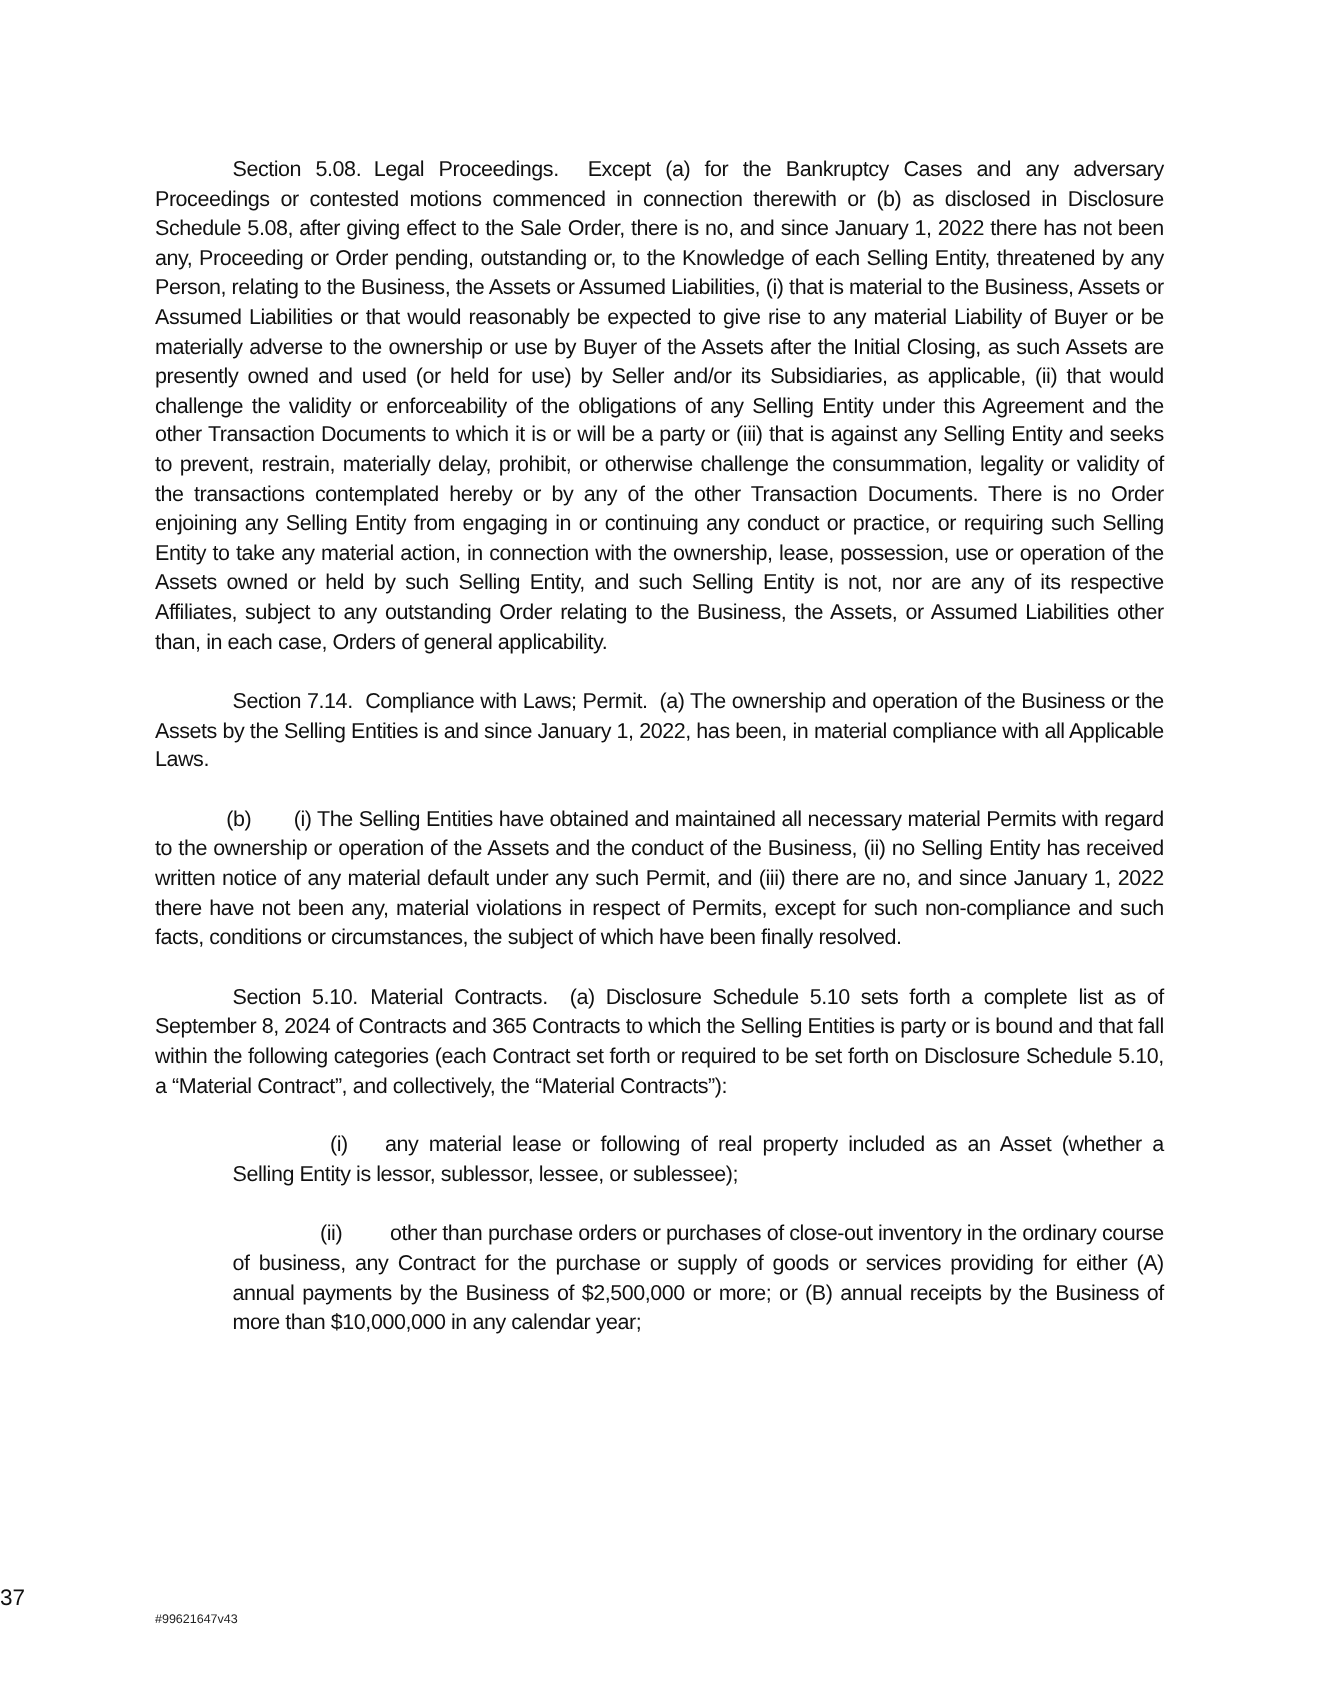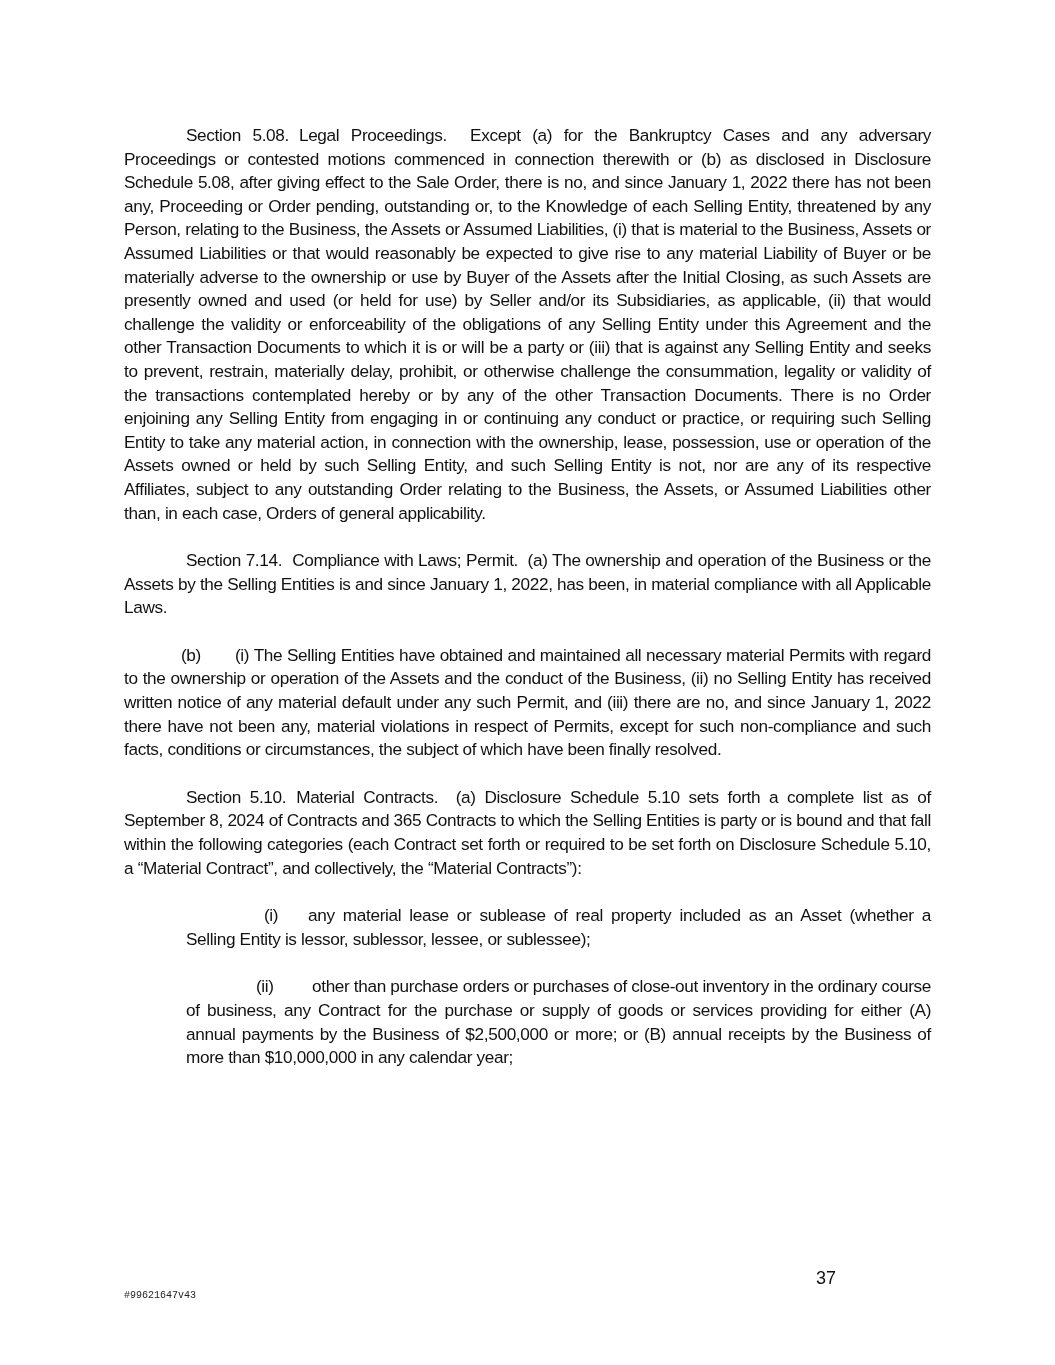--- a/index.html
+++ b/index.html
@@ -14,42 +14,42 @@
   .page p.first { margin-bottom: 23px; }
   .indent { text-indent: 62px; }
   .subpara { text-indent: 57px; }
   .item { margin-left: 62px !important; text-indent: 78px; }
   .item.ii { text-indent: 70px; }
   .tab-b { display: inline-block; width: 54px; text-indent: 0; }
   .tab-i { display: inline-block; width: 44px; text-indent: 0; }
   .tab-ii { display: inline-block; width: 56px; text-indent: 0; }
   .sec-gap { display: inline-block; width: 10px; }
   .page-number {
-    position: absolute; left: 0; width: 836px; top: 1268px; text-align: right;
+    position: absolute; left: 0; width: 836px; top: 1268px; text-align: left;
     font-family: "Liberation Sans", sans-serif; font-size: 18px; color: #111;
   }
   .doc-id {
     position: absolute; left: 124px; top: 1290px;
-    font-family: Liberation Mono, monospace; font-size: 10px; color: #222;
+    font-family: Liberation Sans, sans-serif; font-size: 10px; color: #222;
   }
 </style>
 </head>
 <body>
 
 <div class="page">
 
 
   <p class="indent"><span>Section 5.08.</span><span class="sec-gap"></span><span>Legal Proceedings.</span>&nbsp; <span>Except (a) for the Bankruptcy Cases and any adversary Proceedings or contested motions commenced in connection therewith or (b) as disclosed in Disclosure Schedule 5.08, after giving effect to the Sale Order, there is no, and since January 1, 2022 there has not been any, Proceeding or Order pending, outstanding or, to the Knowledge of each Selling Entity, threatened by any Person, relating to the Business, the Assets or Assumed Liabilities, (i) that is material to the Business, Assets or Assumed Liabilities or that would reasonably be expected to give rise to any material Liability of Buyer or be materially adverse to the ownership or use by Buyer of the Assets after the Initial Closing, as such Assets are presently owned and used (or held for use) by Seller and/or its Subsidiaries, as applicable, (ii) that would challenge the validity or enforceability of the obligations of any Selling Entity under this Agreement and the other Transaction Documents to which it is or will be a party or (iii) that is against any Selling Entity and seeks to prevent, restrain, materially delay, prohibit, or otherwise challenge the consummation, legality or validity of the transactions contemplated hereby or by any of the other Transaction Documents.  There is no Order enjoining any Selling Entity from engaging in or continuing any conduct or practice, or requiring such Selling Entity to take any material action, in connection with the ownership, lease, possession, use or operation of the Assets owned or held by such Selling Entity, and such Selling Entity is not, nor are any of its respective Affiliates, subject to any outstanding Order relating to the Business, the Assets, or Assumed Liabilities other than, in each case, Orders of general applicability.</span></p>
 
   <p class="indent"><span>Section 7.14.</span><span class="sec-gap"></span><span>Compliance with Laws; Permit.</span>&nbsp; <span>(a) The ownership and operation of the Business or the Assets by the Selling Entities is and since January 1, 2022, has been, in material compliance with all Applicable Laws.</span></p>
 
   <p class="subpara"><span class="tab-b">(b)</span><span>(i) The Selling Entities have obtained and maintained all necessary material Permits with regard to the ownership or operation of the Assets and the conduct of the Business, (ii) no Selling Entity has received written notice of any material default under any such Permit, and (iii) there are no, and since January 1, 2022 there have not been any, material violations in respect of Permits, except for such non-compliance and such facts, conditions or circumstances, the subject of which have been finally resolved.</span></p>
 
   <p class="indent"><span>Section 5.10.</span><span class="sec-gap"></span><span>Material Contracts.</span>&nbsp; <span>(a) Disclosure Schedule 5.10 sets forth a complete list as of September 8, 2024 of Contracts and 365 Contracts to which the Selling Entities is party or is bound and that fall within the following categories (each Contract set forth or required to be set forth on Disclosure Schedule 5.10, a “Material Contract”, and collectively, the “Material Contracts”):</span></p>
 
-  <p class="item"><span class="tab-i">(i)</span><span>any material lease or sublease of real property included as an Asset (whether a Selling Entity is lessor, sublessor, lessee, or sublessee);</span></p>
+  <p class="item"><span class="tab-i">(i)</span><span>any material lease or following of real property included as an Asset (whether a Selling Entity is lessor, sublessor, lessee, or sublessee);</span></p>
 
   <p class="item ii"><span class="tab-ii">(ii)</span><span>other than purchase orders or purchases of close-out inventory in the ordinary course of business, any Contract for the purchase or supply of goods or services providing for either (A) annual payments by the Business of $2,500,000 or more; or (B) annual receipts by the Business of more than $10,000,000 in any calendar year;</span></p>
 
 </div>
 
 <div class="page-number">37</div>
 <div class="doc-id">#99621647v43</div>
 
 </body></html>

